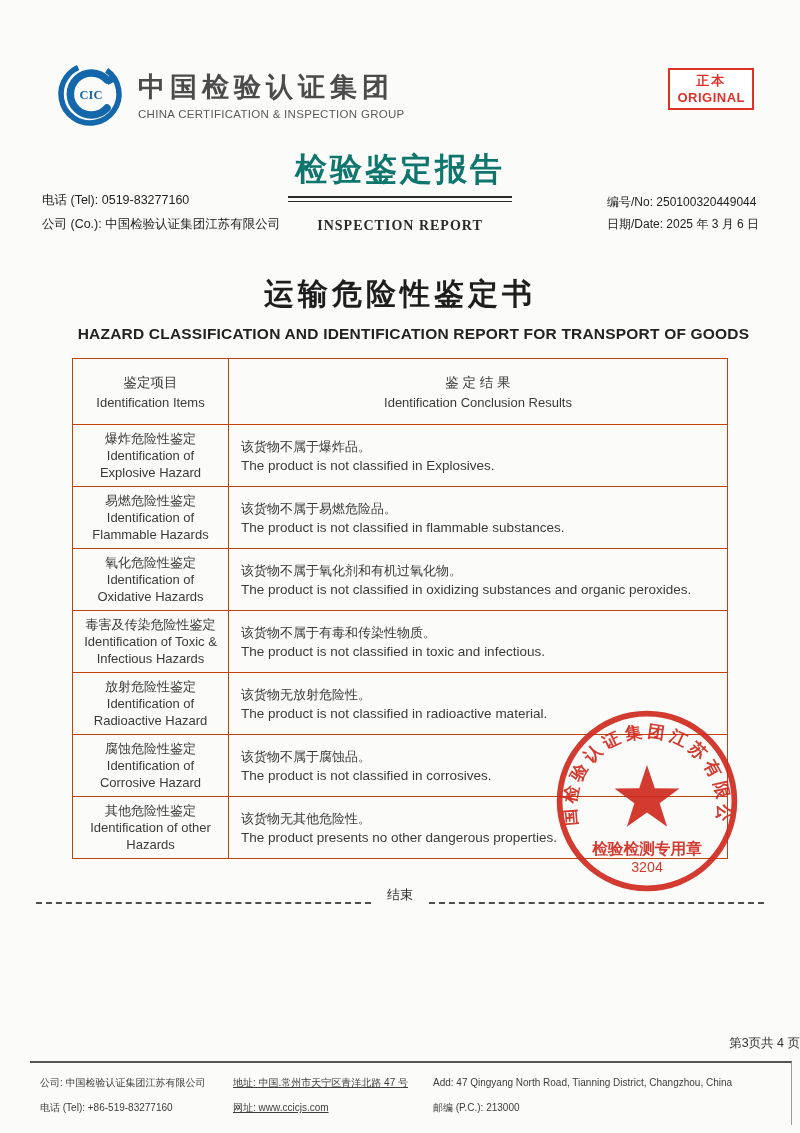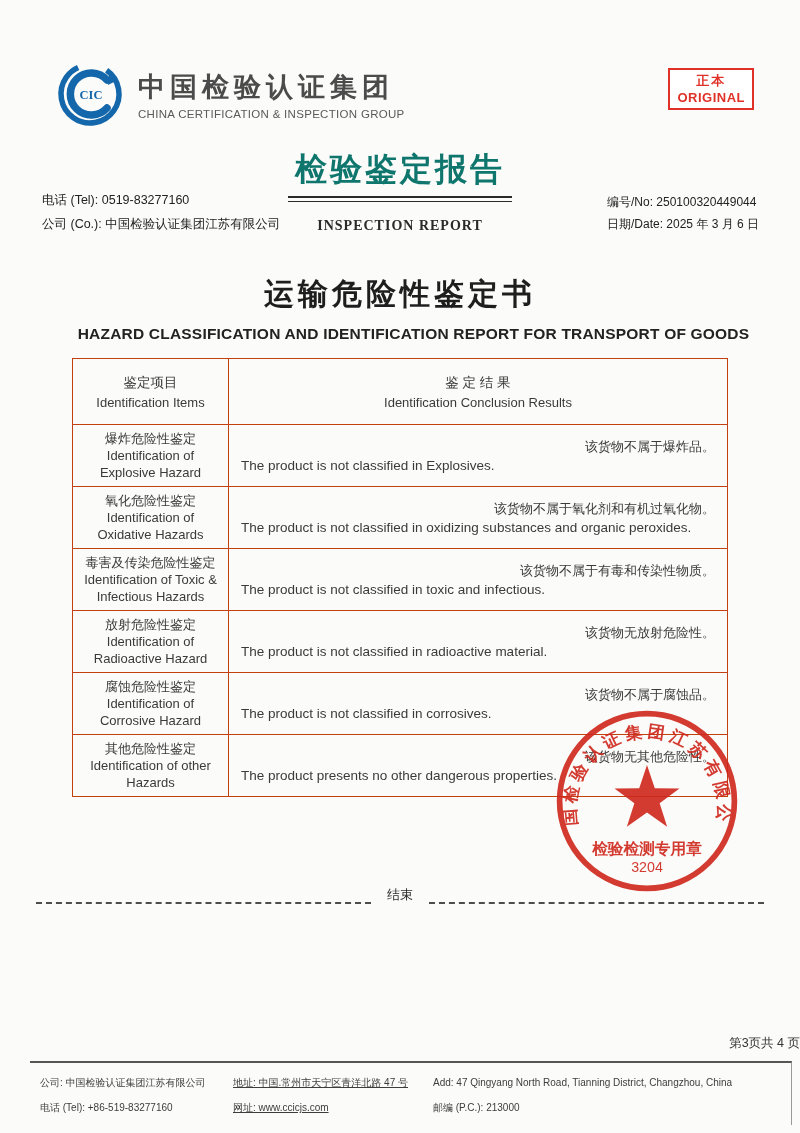--- a/index.html
+++ b/index.html
@@ -53,21 +53,21 @@
 
   
   table.results { position:absolute; top:358px; left:72px; width:656px; border-collapse:collapse; table-layout:fixed; }
   table.results td, table.results th { border:1px solid #c2410c; vertical-align:middle; font-weight:normal; }
   table.results col.c1 { width:156px; }
   table.results th { height:66px; }
   table.results td.item { text-align:center; font-size:13px; color:#3a3a3a; line-height:17px; padding:4px 8px; height:62px; }
   table.results td.result { padding:4px 12px; font-size:13px; color:#3a3a3a; }
   table.results th .cn { font-size:13.5px; color:#3a3a3a; }
   table.results th .en { font-size:13px;   color:#3a3a3a; margin-top:3px; }
-  td.result .cn { line-height:19px;text-align:right; }
+  td.result .cn { line-height:19px; }
   td.result .en { line-height:19px; font-size:13.5px; }
   th { text-align:center; }
 
   
   .stamp { position:absolute; top:706px; left:552px; width:190px; height:190px; opacity:0.9; pointer-events:none; }
 
   
   .end-divider {
     position:absolute; top:886px; left:36px; width:728px;
     display:flex; align-items:flex-end; gap:16px; color:#2d2d2d; font-size:13px;
@@ -150,20 +150,30 @@
             <div>爆炸危险性鉴定</div>
             <div>Identification of Explosive Hazard</div>
           </td>
       <td class="result">
             <div class="cn">该货物不属于爆炸品。</div>
             <div class="en">The product is not classified in Explosives.</div>
           </td>
     </tr>
     <tr>
       <td class="item">
+            <div>易燃危险性鉴定</div>
+            <div>Identification of Flammable Hazards</div>
+          </td>
+      <td class="result">
+            <div class="cn">该货物不属于易燃危险品。</div>
+            <div class="en">The product is not classified in flammable substances.</div>
+          </td>
+    </tr>
+    <tr>
+      <td class="item">
             <div>氧化危险性鉴定</div>
             <div>Identification of Oxidative Hazards</div>
           </td>
       <td class="result">
             <div class="cn">该货物不属于氧化剂和有机过氧化物。</div>
             <div class="en">The product is not classified in oxidizing substances and organic peroxides.</div>
           </td>
     </tr>
     <tr>
       <td class="item">

